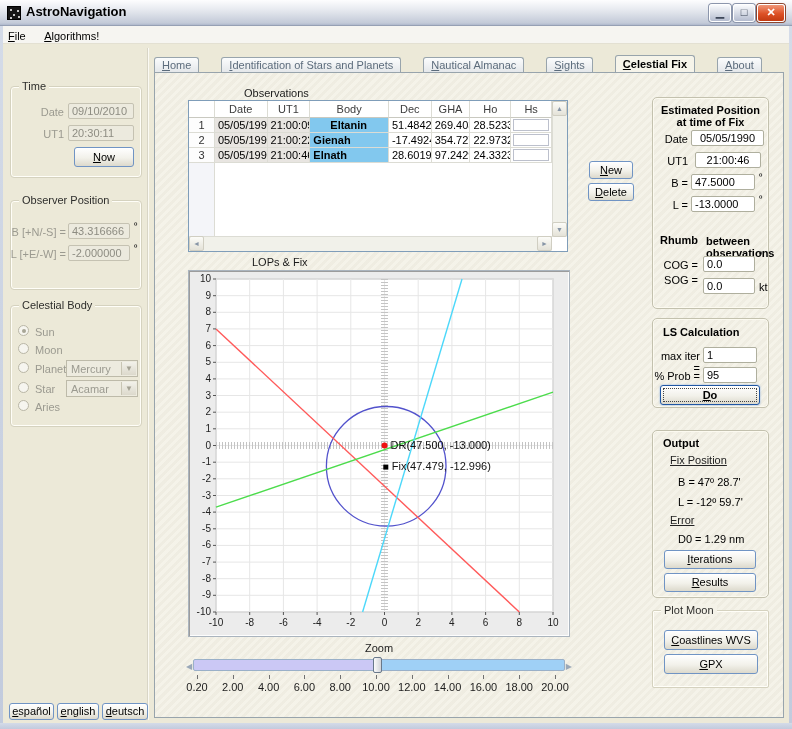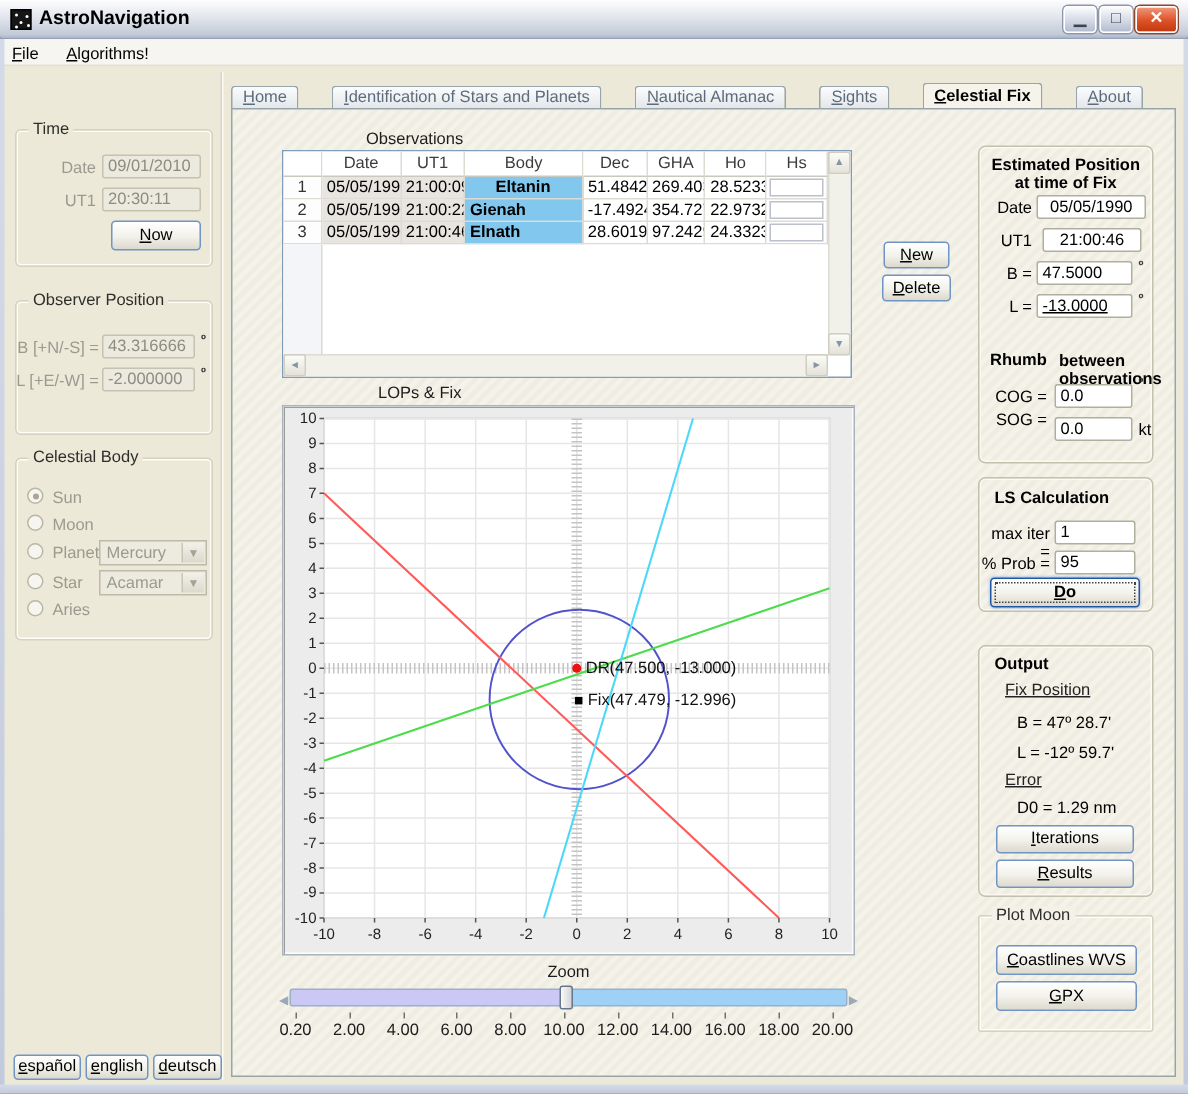--- a/index.html
+++ b/index.html
@@ -121,21 +121,21 @@
   <div class="side abs" style="left:0;top:26px;width:3px;height:703px;"></div>
   <div class="side abs" style="right:0;top:26px;width:3px;height:703px;"></div>
   <div class="side abs" style="left:0;top:723px;width:792px;height:6px;"></div>
 
   <div class="abs" style="left:147px;top:48px;width:2px;height:672px;border-left:1px solid #d8d5c6;border-right:1px solid #fbfaf4;"></div>
 
   <div class="groupbox" style="left:10px;top:86px;width:132px;height:92px;">
     <span class="legend">Time</span>
   </div>
   <div class="lbl" style="left:12px;top:106px;width:52px;text-align:right;">Date</div>
-  <div class="field" style="left:68px;top:103px;width:66px;height:16px;">09/01/2010</div>
+  <div class="field" style="left:68px;top:103px;width:66px;height:16px;">09/10/2010</div>
   <div class="lbl" style="left:12px;top:128px;width:52px;text-align:right;">UT1</div>
   <div class="field" style="left:68px;top:125px;width:66px;height:16px;">20:30:11</div>
   <div class="btn" style="left:74px;top:147px;width:60px;height:20px;line-height:18px;"><u>N</u>ow</div>
 
   <div class="groupbox" style="left:10px;top:200px;width:132px;height:90px;">
     <span class="legend">Observer Position</span>
   </div>
   <div class="lbl" style="left:4px;top:226px;width:62px;text-align:right;">B [+N/-S] =</div>
   <div class="field" style="left:68px;top:223px;width:62px;height:16px;">43.316666</div>
   <div class="deg" style="left:134px;top:221px;">º</div>
@@ -392,21 +392,21 @@
     <div class="rtitle" style="top:18px;">at time of Fix</div>
   </div>
   <div class="rtext" style="left:660px;top:133px;width:28px;text-align:right;">Date</div>
   <div class="field white" style="left:691px;top:130px;width:73px;height:16px;text-align:center;">05/05/1990</div>
   <div class="rtext" style="left:660px;top:155px;width:28px;text-align:right;">UT1</div>
   <div class="field white" style="left:695px;top:152px;width:66px;height:16px;text-align:center;">21:00:46</div>
   <div class="rtext" style="left:660px;top:177px;width:28px;text-align:right;">B =</div>
   <div class="field white" style="left:691px;top:174px;width:64px;height:16px;">47.5000</div>
   <div class="deg" style="left:759px;top:172px;">º</div>
   <div class="rtext" style="left:660px;top:199px;width:28px;text-align:right;">L =</div>
-  <div class="field white" style="left:691px;top:196px;width:64px;height:16px;text-decoration:underline;">-13.0000</div>
+  <div class="field white" style="left:691px;top:196px;width:64px;height:16px;">-13.0000</div>
   <div class="deg" style="left:759px;top:194px;">º</div>
   <div class="rtext b" style="left:660px;top:234px;">Rhumb</div>
   <div class="rtext b" style="left:666px;top:235px;margin-left:40px;">between observations</div>
   <div class="rtext" style="left:660px;top:259px;width:38px;text-align:right;">COG =</div>
   <div class="field white" style="left:703px;top:256px;width:52px;height:16px;">0.0</div>
   <div class="deg" style="left:759px;top:250px;">º</div>
   <div class="rtext" style="left:660px;top:274px;width:38px;text-align:right;">SOG =</div>
   <div class="field white" style="left:703px;top:278px;width:52px;height:16px;">0.0</div>
   <div class="rtext" style="left:759px;top:281px;">kt</div>
 

